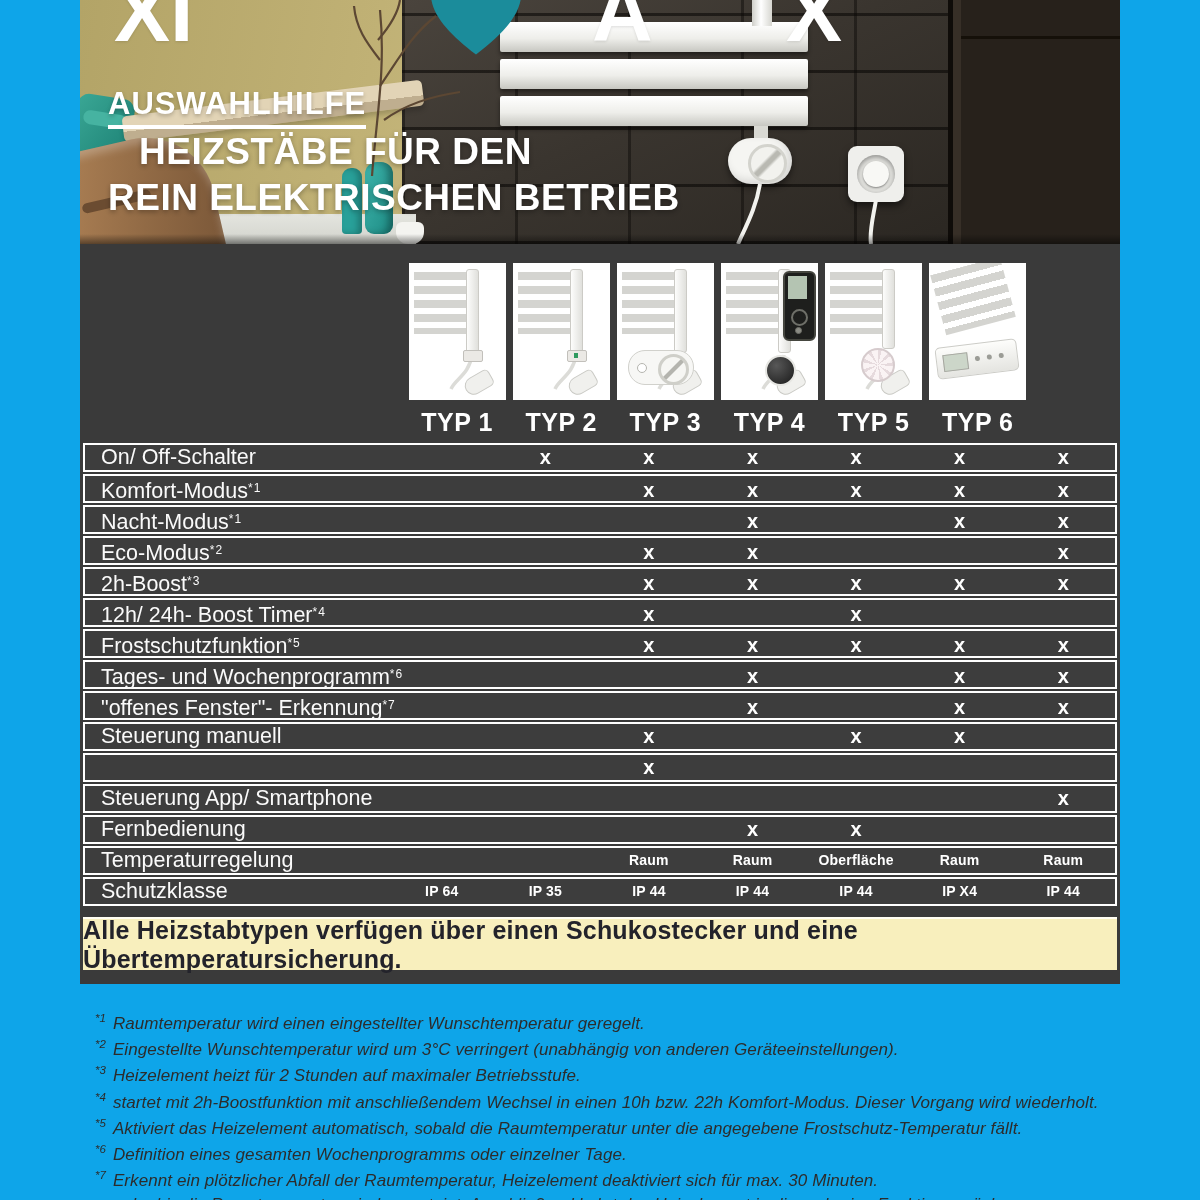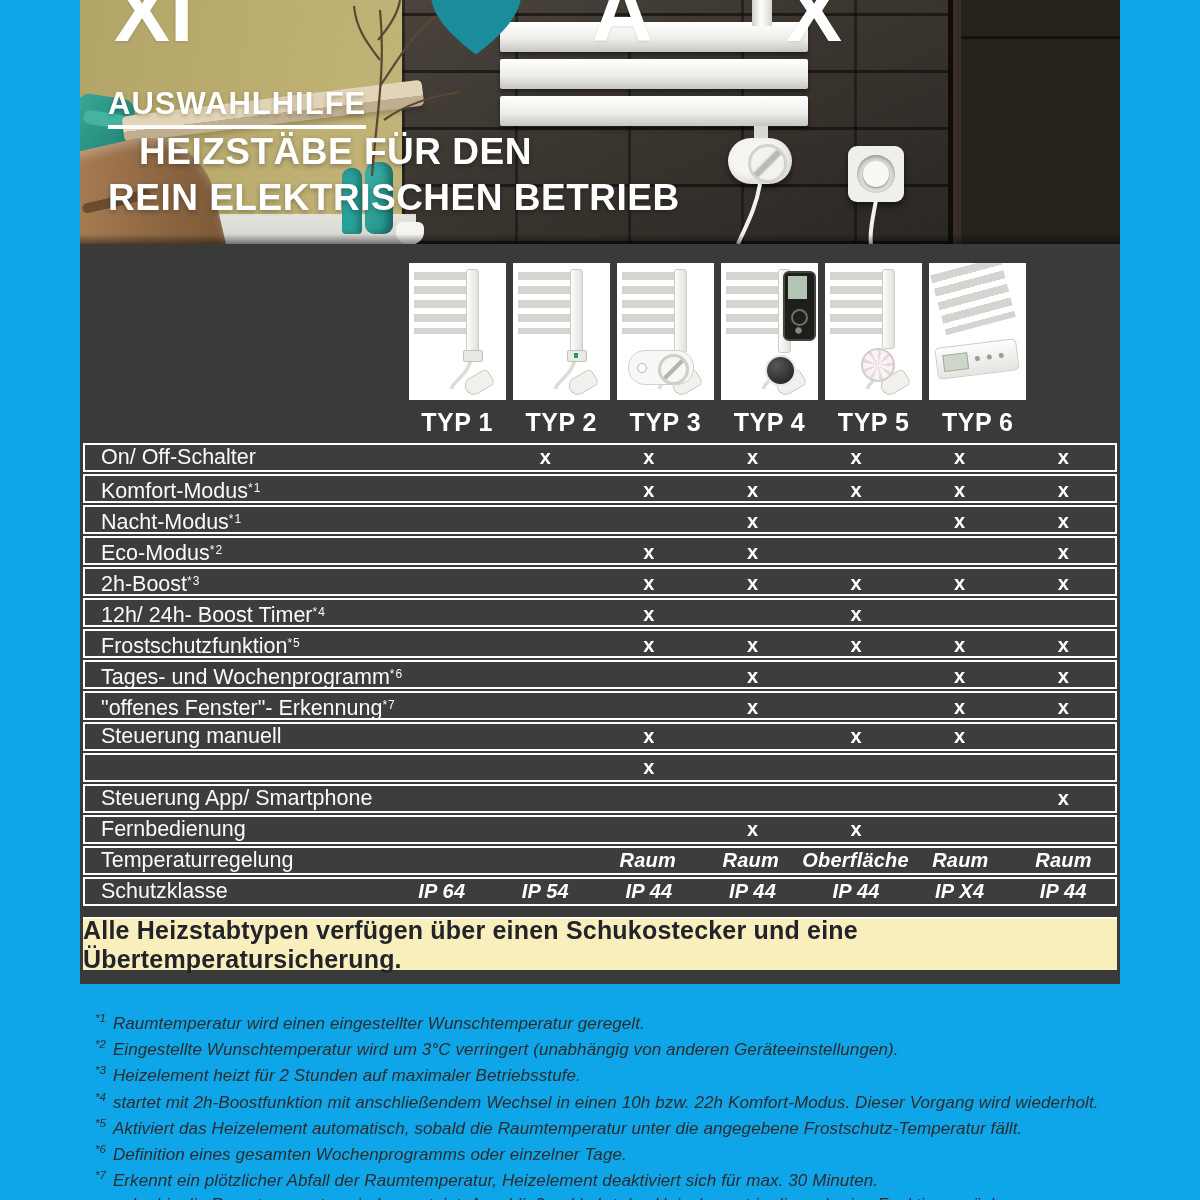--- a/index.html
+++ b/index.html
@@ -78,21 +78,21 @@
   .tile-col{display:flex;flex-direction:column;align-items:center;}
   .tile{width:97px;height:137px;background:#fff;position:relative;overflow:hidden;}
   .typ-label{margin-top:5px;height:34px;line-height:34px;color:#fff;font-weight:700;font-size:25px;
         letter-spacing:.5px;text-align:center;}
   .rows-wrap{position:absolute;left:3px;top:199px;width:1034px;}
   .frow{display:grid;grid-template-columns:305px repeat(7,1fr);height:29px;box-sizing:border-box;
         border:2px solid #fff;background:#3d3d3d;margin-bottom:2px;align-items:center;}
   .flabel{color:#fafafa;font-size:21.5px;padding-left:16px;white-space:nowrap;line-height:25px;}
   .flabel sup{font-size:12px;vertical-align:6px;letter-spacing:1px;}
   .fcell{color:#fff;font-weight:700;font-size:20px;text-align:center;line-height:25px;}
-  .fcell.val{font-size:20px;letter-spacing:.2px;font-style:italic;}
+  .fcell.val{font-size:14px;letter-spacing:.2px;}
   .notebar{position:absolute;left:3px;top:673px;width:1034px;height:53px;background:#f8efbd;
         box-sizing:border-box;border-top:2px solid #fffdf2;display:flex;align-items:center;justify-content:center;}
   .notebar span{color:#23232b;font-weight:700;font-size:25px;letter-spacing:.2px;}
   
   .rungs{position:absolute;left:5px;top:9px;width:55px;height:62px;
         background:repeating-linear-gradient(180deg,#d4d4d0 0 8px,rgba(0,0,0,0) 8px 14px);}
   .rod{position:absolute;left:57px;top:6px;width:13px;height:84px;box-sizing:border-box;
         background:linear-gradient(90deg,#fdfdfc,#e0e0dc);border:1px solid #cccbc6;border-radius:3px;}
   .cable{position:absolute;left:0;top:0;width:97px;height:137px;}
   .plug{position:absolute;left:55px;top:111px;width:27px;height:16px;background:#f0f0ed;
@@ -421,21 +421,21 @@
           <div class="fcell"></div>
           <div class="fcell val">Raum</div>
           <div class="fcell val">Raum</div>
           <div class="fcell val">Oberfläche</div>
           <div class="fcell val">Raum</div>
           <div class="fcell val">Raum</div>
         </div>
         <div class="frow">
           <div class="flabel">Schutzklasse</div>
           <div class="fcell val">IP 64</div>
-          <div class="fcell val">IP 54</div>
+          <div class="fcell val">IP 35</div>
           <div class="fcell val">IP 44</div>
           <div class="fcell val">IP 44</div>
           <div class="fcell val">IP 44</div>
           <div class="fcell val">IP X4</div>
           <div class="fcell val">IP 44</div>
         </div>
       </div>
     <div class="notebar">
       <span>Alle Heizstabtypen verfügen über einen Schukostecker und eine Übertemperatursicherung.</span>
     </div>

